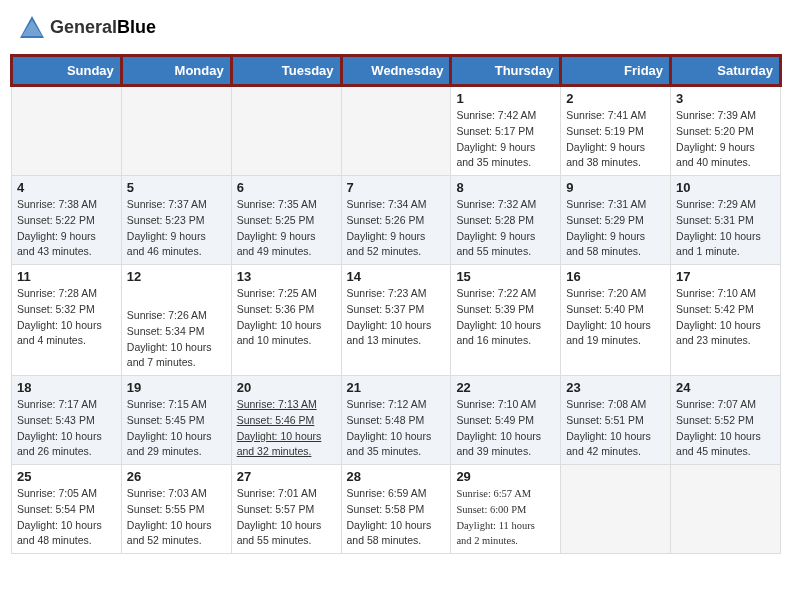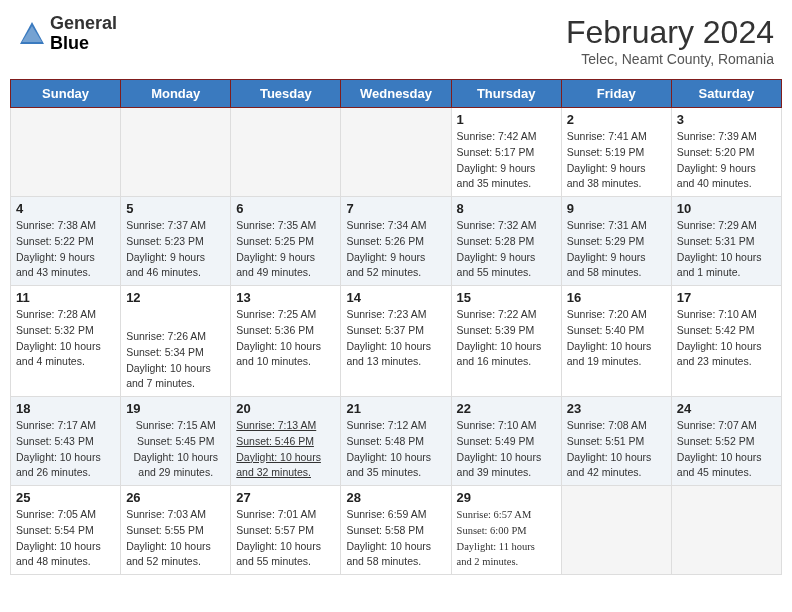--- a/index.html
+++ b/index.html
@@ -16,21 +16,21 @@
       align-items: flex-start;
       margin-bottom: 8px;
       padding: 4px 8px;
     }
     .logo {
       display: flex;
       align-items: center;
     }
     .logo-text {
       display: flex;
-      flex-direction: column;
+      flex-direction: row;
       line-height: 1.1;
     }
     .logo-general {
       font-size: 18px;
       font-weight: bold;
       color: #333;
     }
     .logo-blue {
       font-size: 18px;
       font-weight: bold;
@@ -54,25 +54,25 @@
       color: #555;
     }
     .calendar-table {
       width: 100%;
       border-collapse: collapse;
       table-layout: fixed;
     }
     .calendar-table th {
       background-color: #3a7abf;
       color: #fff;
-      text-align: center;
+      text-align: right;
       padding: 6px 6px;
       font-size: 13px;
       font-weight: bold;
-      border: 1px solid #7f1d1d;
+      border: 3px solid #7f1d1d;
     }
     .calendar-table td {
       border: 1px solid #ddd;
       vertical-align: top;
       padding: 4px 5px;
       font-size: 10.5px;
       color: #333;
       height: 85px;
       background: #fff;
     }
@@ -100,24 +100,20 @@
 <div class="header-area">
   <div class="logo">
     <svg class="logo-icon" viewBox="0 0 28 28">
       <polygon points="14,2 26,24 2,24" fill="#3a7abf"></polygon>
       <polygon points="14,6 24,22 4,22" fill="#fff" opacity="0.3"></polygon>
     </svg>
     <div class="logo-text">
       <span class="logo-general">General</span>
       <span class="logo-blue">Blue</span>
     </div>
-  </div>
-  <div class="title-area">
-    <div class="calendar-title">February 2024</div>
-    <div class="calendar-subtitle">Telec, Neamt County, Romania</div>
   </div>
 </div>
 
 <table class="calendar-table">
   <thead>
     <tr>
       <th>Sunday</th>
       <th>Monday</th>
       <th>Tuesday</th>
       <th>Wednesday</th>
@@ -259,21 +255,21 @@
       <tr class="alt-row">
         <td>
           <div class="day-number">18</div>
           <div class="day-info" style="white-space: pre-line;">Sunrise: 7:17 AM
 Sunset: 5:43 PM
 Daylight: 10 hours
 and 26 minutes.</div>
         </td>
         <td>
           <div class="day-number">19</div>
-          <div class="day-info" style="white-space: pre-line; text-align: center;">Sunrise: 7:15 AM
+          <div class="day-info" style="white-space: pre-line;">Sunrise: 7:15 AM
 Sunset: 5:45 PM
 Daylight: 10 hours
 and 29 minutes.</div>
         </td>
         <td>
           <div class="day-number">20</div>
           <div class="day-info" style="white-space: pre-line; text-decoration: underline;">Sunrise: 7:13 AM
 Sunset: 5:46 PM
 Daylight: 10 hours
 and 32 minutes.</div>

